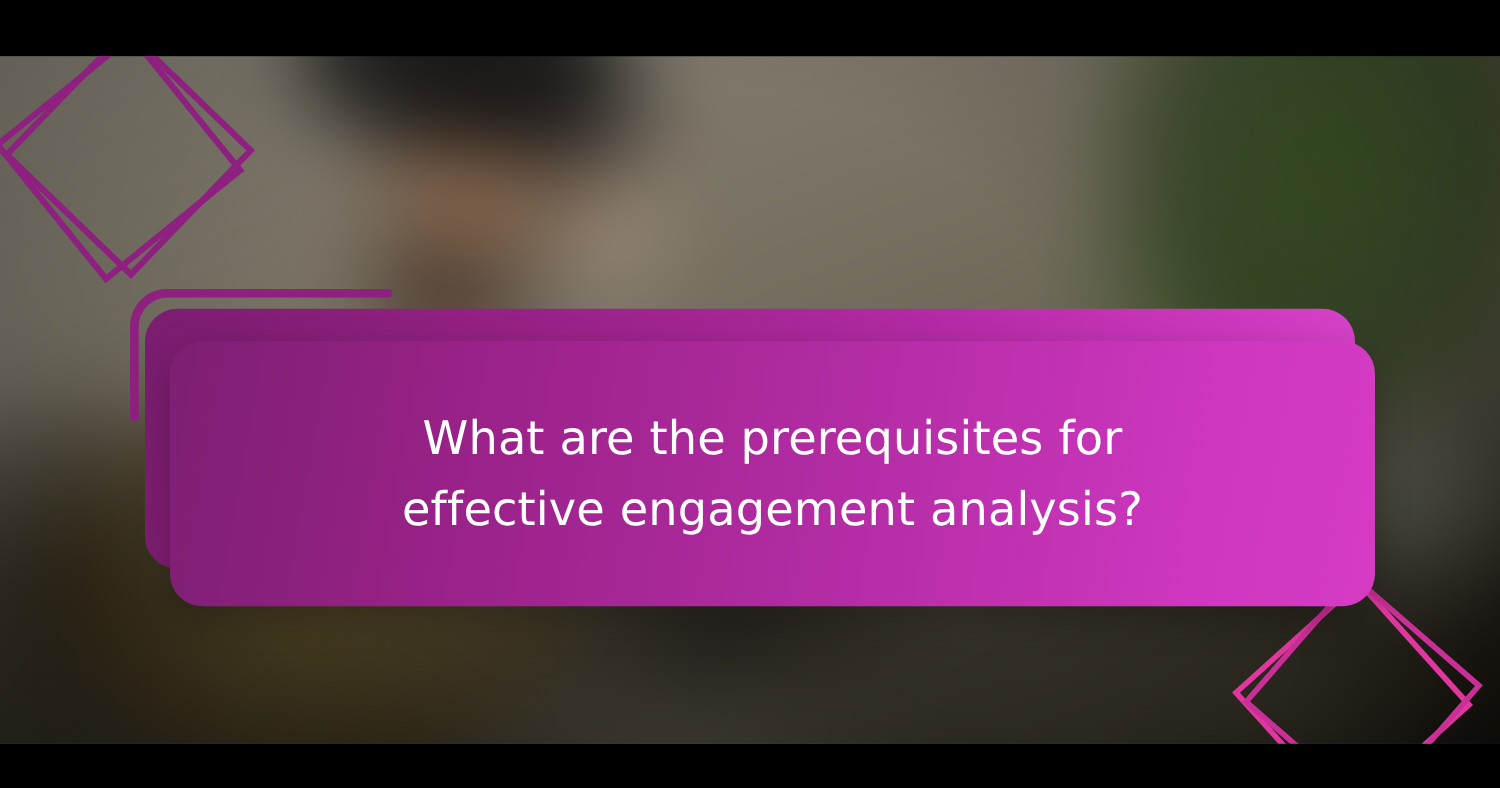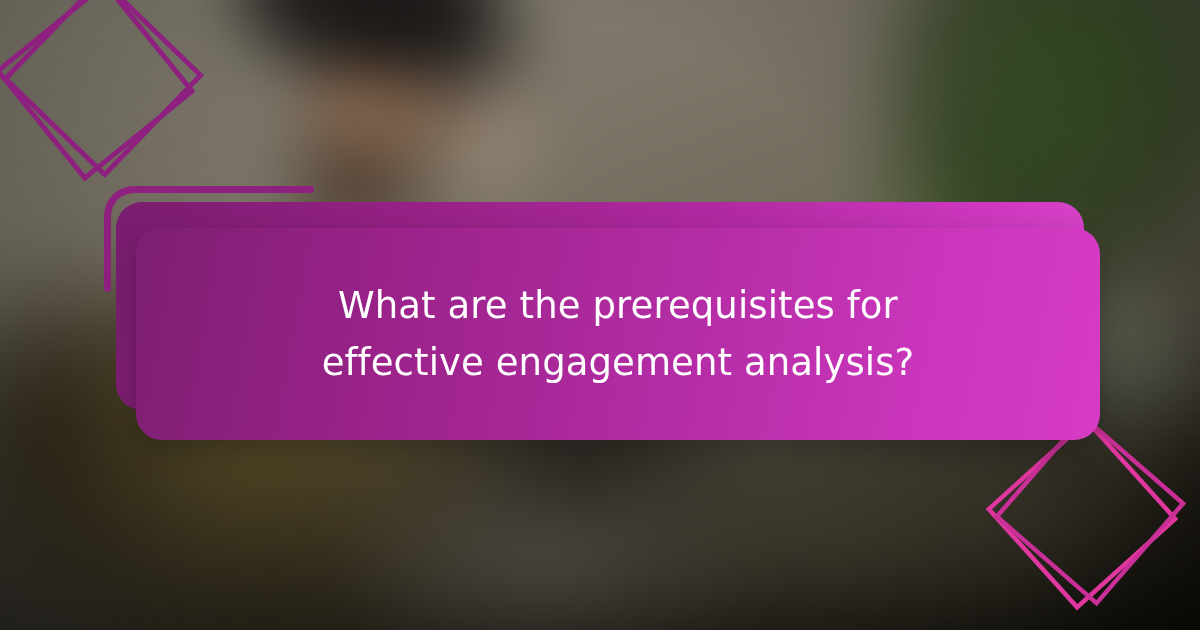--- a/index.html
+++ b/index.html
@@ -3,23 +3,24 @@
 <meta charset="utf-8">
 <style>
   html, body {
     margin: 0;
     padding: 0;
     background: #000;
   }
   #stage {
     position: relative;
     width: 1200px;
-    height: 630px;
+    height: 550px;
     overflow: hidden;
     font-family: "DejaVu Sans", sans-serif;
+    margin-top: 45px;
   }
 
   
   .bg-photo {
     position: absolute;
     inset: -60px;
     background-color: #6e6a5c;
     background-image:
       
       radial-gradient(ellipse 280px 320px at 1105px 150px, rgba(58,86,36,.95) 0%, rgba(40,62,26,.65) 45%, rgba(30,44,20,0) 72%),

